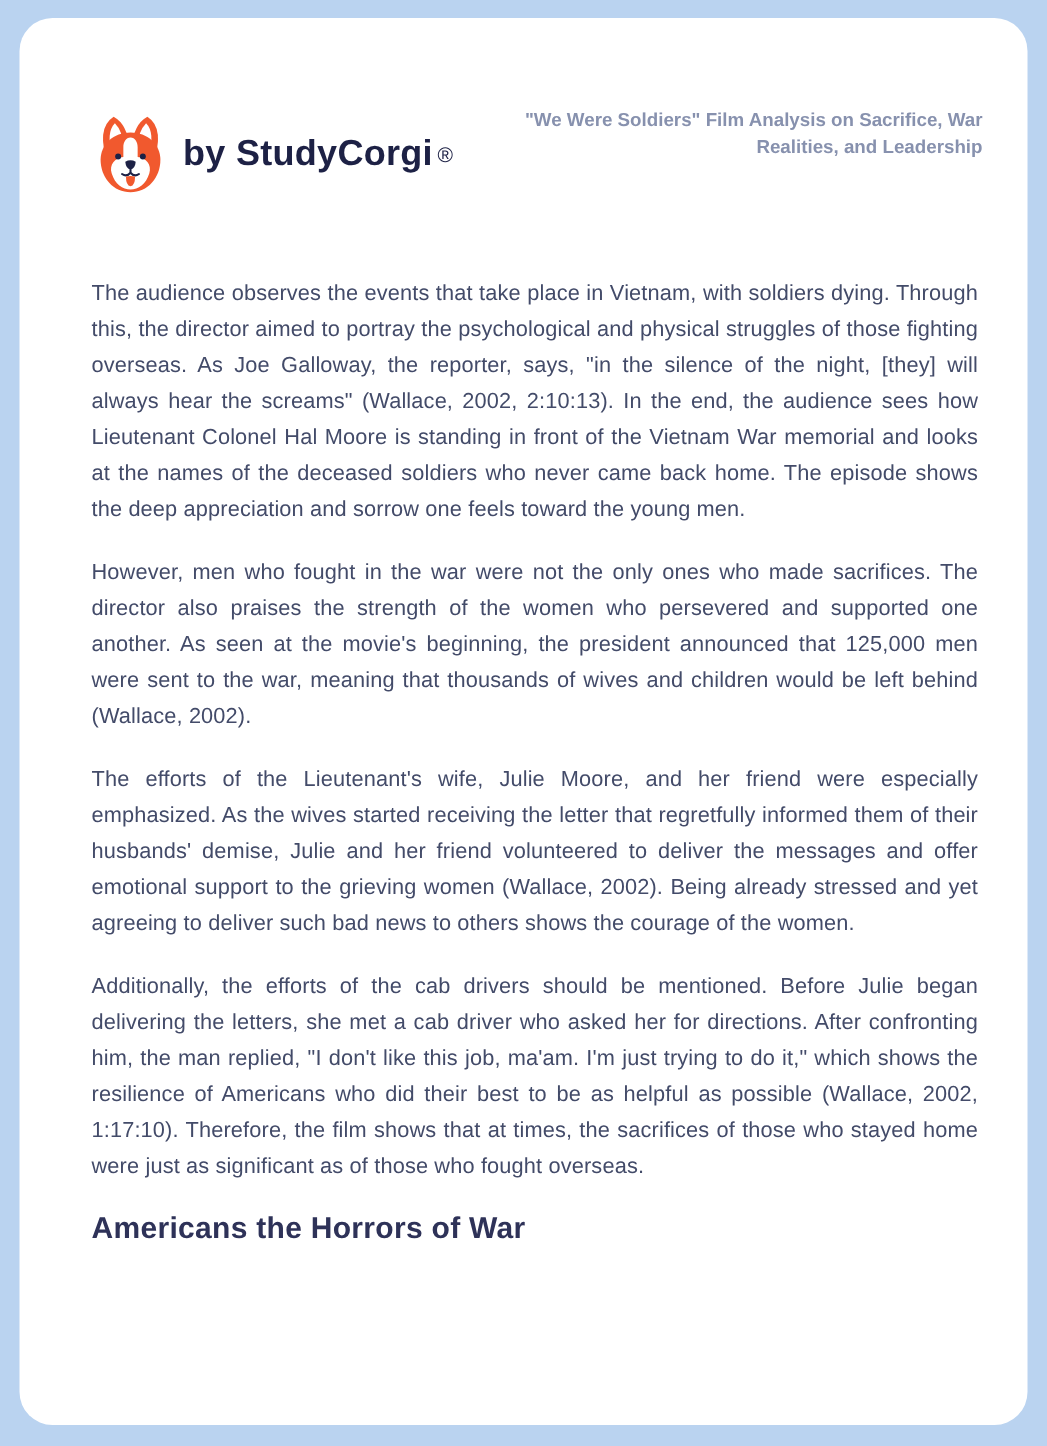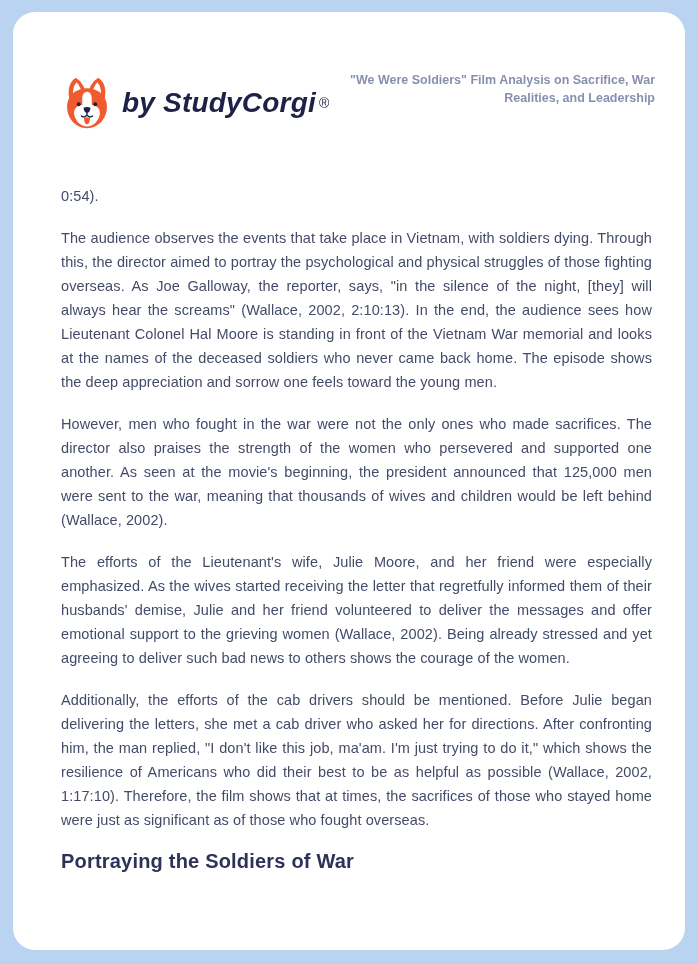--- a/index.html
+++ b/index.html
@@ -41,26 +41,25 @@
     margin-top: 4px;
   }
   .logo-icon {
     display: inline-block;
     width: 52px;
     height: 58px;
     margin-right: 9px;
     flex: 0 0 auto;
   }
   .brand-text {
-    font-size: 28px;
+    font-size: 24px;
     font-weight: 800;
     color: var(--brand-navy);
     letter-spacing: 0.2px;
     white-space: nowrap;
-    font-style: italic;
   }
   .reg-mark {
     font-size: 14px;
     font-weight: 400;
     color: var(--brand-navy);
     vertical-align: 10px;
     margin-left: 3px;
   }
   .doc-meta {
     max-width: 330px;
@@ -133,21 +132,20 @@
       <span class="brand-text">by StudyCorgi</span>
       <span class="reg-mark">®</span>
     </div>
 
     <div class="doc-meta">
       <div class="doc-title">"We Were Soldiers" Film Analysis on Sacrifice, War Realities, and Leadership</div>
     </div>
   </header>
 
   <main class="doc-body">
-    <p class="para fragment">0:54).</p>
     <p class="para">The audience observes the events that take place in Vietnam, with soldiers dying. Through this, the director aimed to portray the psychological and physical struggles of those fighting overseas. As Joe Galloway, the reporter, says, "in the silence of the night, [they] will always hear the screams" (Wallace, 2002, 2:10:13). In the end, the audience sees how Lieutenant Colonel Hal Moore is standing in front of the Vietnam War memorial and looks at the names of the deceased soldiers who never came back home. The episode shows the deep appreciation and sorrow one feels toward the young men.</p>
     <p class="para">However, men who fought in the war were not the only ones who made sacrifices. The director also praises the strength of the women who persevered and supported one another. As seen at the movie's beginning, the president announced that 125,000 men were sent to the war, meaning that thousands of wives and children would be left behind (Wallace, 2002).</p>
     <p class="para">The efforts of the Lieutenant's wife, Julie Moore, and her friend were especially emphasized. As the wives started receiving the letter that regretfully informed them of their husbands' demise, Julie and her friend volunteered to deliver the messages and offer emotional support to the grieving women (Wallace, 2002). Being already stressed and yet agreeing to deliver such bad news to others shows the courage of the women.</p>
     <p class="para">Additionally, the efforts of the cab drivers should be mentioned. Before Julie began delivering the letters, she met a cab driver who asked her for directions. After confronting him, the man replied, "I don't like this job, ma'am. I'm just trying to do it," which shows the resilience of Americans who did their best to be as helpful as possible (Wallace, 2002, 1:17:10). Therefore, the film shows that at times, the sacrifices of those who stayed home were just as significant as of those who fought overseas.</p>
-    <h2 class="section-heading">Portraying the Soldiers of War</h2>
+    <h2 class="section-heading">Americans the Horrors of War</h2>
   </main>
 
 </div>
 
 </body></html>

